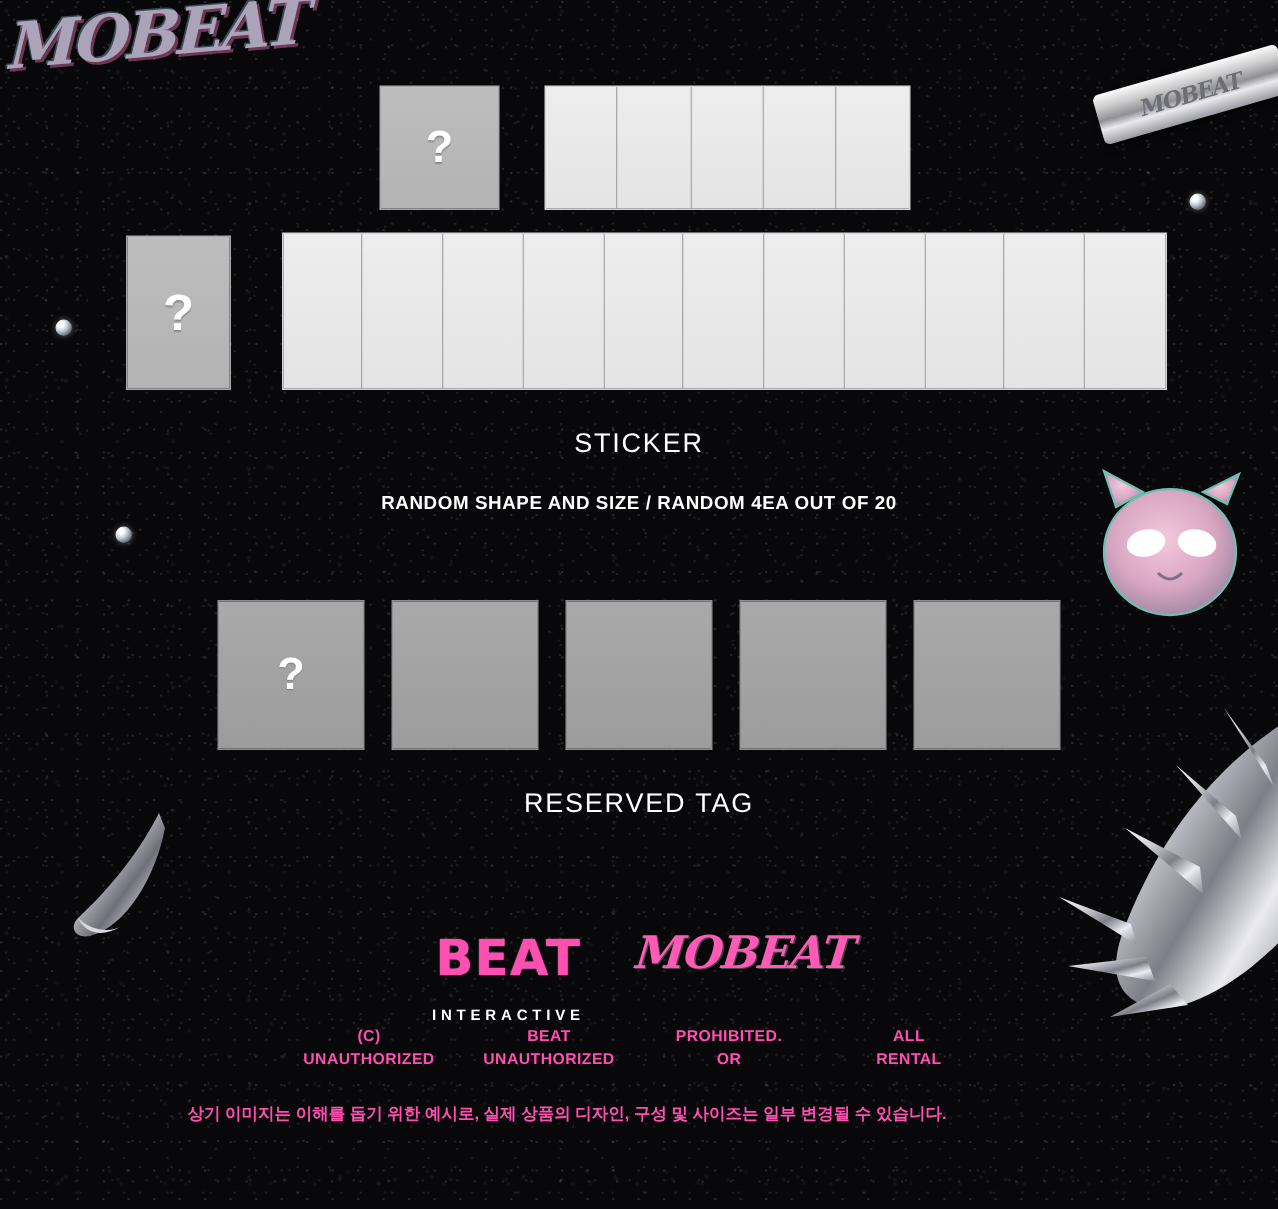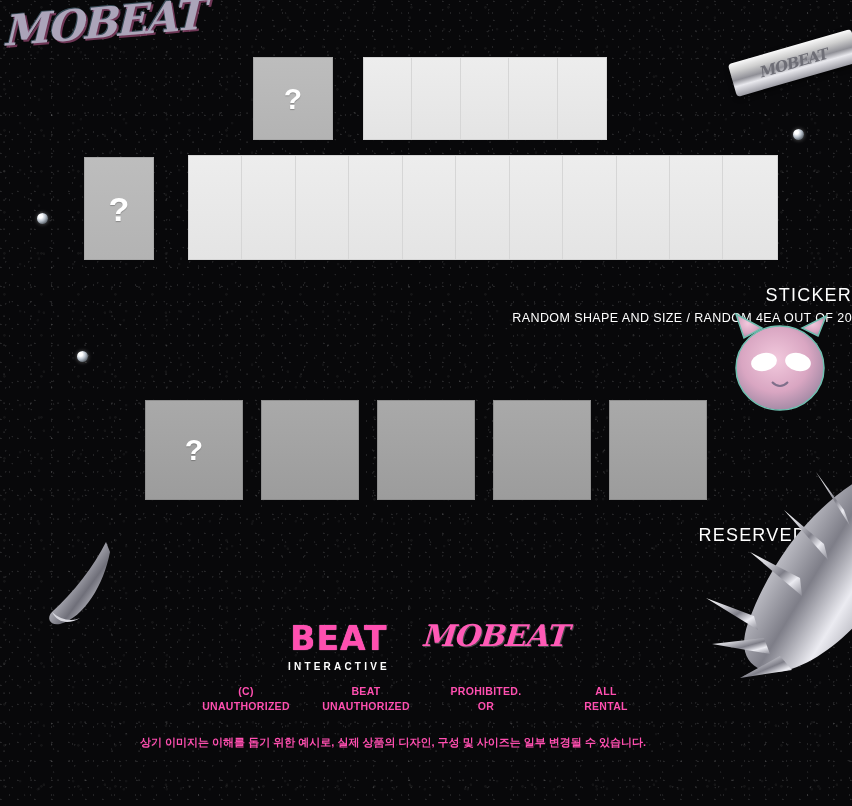--- a/index.html
+++ b/index.html
@@ -68,42 +68,42 @@
 
   .tagrow { position: absolute; display: flex; gap: 18px; }
   .tagrow .tag {
     width: 98px; height: 100px;
     background: linear-gradient(180deg, #a9a9a9 0%, #9c9c9c 100%);
     border: 1px solid #8f8f8f;
     display: flex; align-items: center; justify-content: center;
   }
 
   
-  .caption { position: absolute; width: 100%; text-align: right; left: 0; }
+  .caption { position: absolute; width: 100%; text-align: center; left: 0; }
   .cap-title {
     color: #ffffff; font-size: 18px; letter-spacing: 1.2px; font-weight: 400;
   }
   .cap-sub {
-    color: #ffffff; font-size: 12.5px; letter-spacing: .4px; font-weight: 400;
-    margin-top: 5px;
+    color: #ffffff; font-size: 12.5px; letter-spacing: .4px; font-weight: 700;
+    margin-top: 22px;
   }
 
   
   .logo-beat {
     position: absolute; left: 288px; top: 622px; text-align: center;
   }
   .logo-beat .big {
     font-size: 33px; font-weight: 700; letter-spacing: 1px; line-height: 1;
     color: #ff4fb0;
     text-shadow: 0 0 1px #ff8ccf;
     font-family: "DejaVu Sans", sans-serif;
   }
   .logo-beat .small {
     font-size: 10px; letter-spacing: 3.2px; font-weight: 700; color: #ffffff;
-    margin-top: 6px;
+    margin-top: 17px;
   }
   .logo-script {
     position: absolute; left: 424px; top: 618px;
     font-family: "DejaVu Serif", serif;
     font-style: italic; font-size: 30px; font-weight: 700;
     color: #ff5ab6;
     letter-spacing: -1px;
     transform: skewX(-6deg);
     text-shadow: 1px 1px 0 rgba(255,255,255,.25);
     white-space: nowrap;
@@ -123,21 +123,21 @@
   
   .copy {
     position: absolute; left: 0; width: 852px; top: 684px;
     display: flex; justify-content: center; gap: 0;
     color: #ff4fb0;
     font-size: 10.5px; font-weight: 700; letter-spacing: .3px;
   }
   .copy .col { width: 120px; text-align: center; line-height: 15px; }
   .notice {
     position: absolute; left: 0; width: 756px; top: 735px;
-    text-align: center; color: #ff4fb0; font-size: 11px; font-weight: 700; margin-left: 15px;
+    text-align: center; color: #ff4fb0; font-size: 11px; font-weight: 700;
   }
 
   
   .chrome-bar {
     position: absolute; right: -6px; top: 46px;
     width: 128px; height: 34px;
     background: linear-gradient(180deg,#fafafa 0%, #cfcfcf 25%, #8f8f96 52%, #e9e9ee 70%, #9a9aa2 100%);
     border-radius: 4px;
     transform: rotate(-16deg);
     box-shadow: 0 2px 5px rgba(0,0,0,.6);

